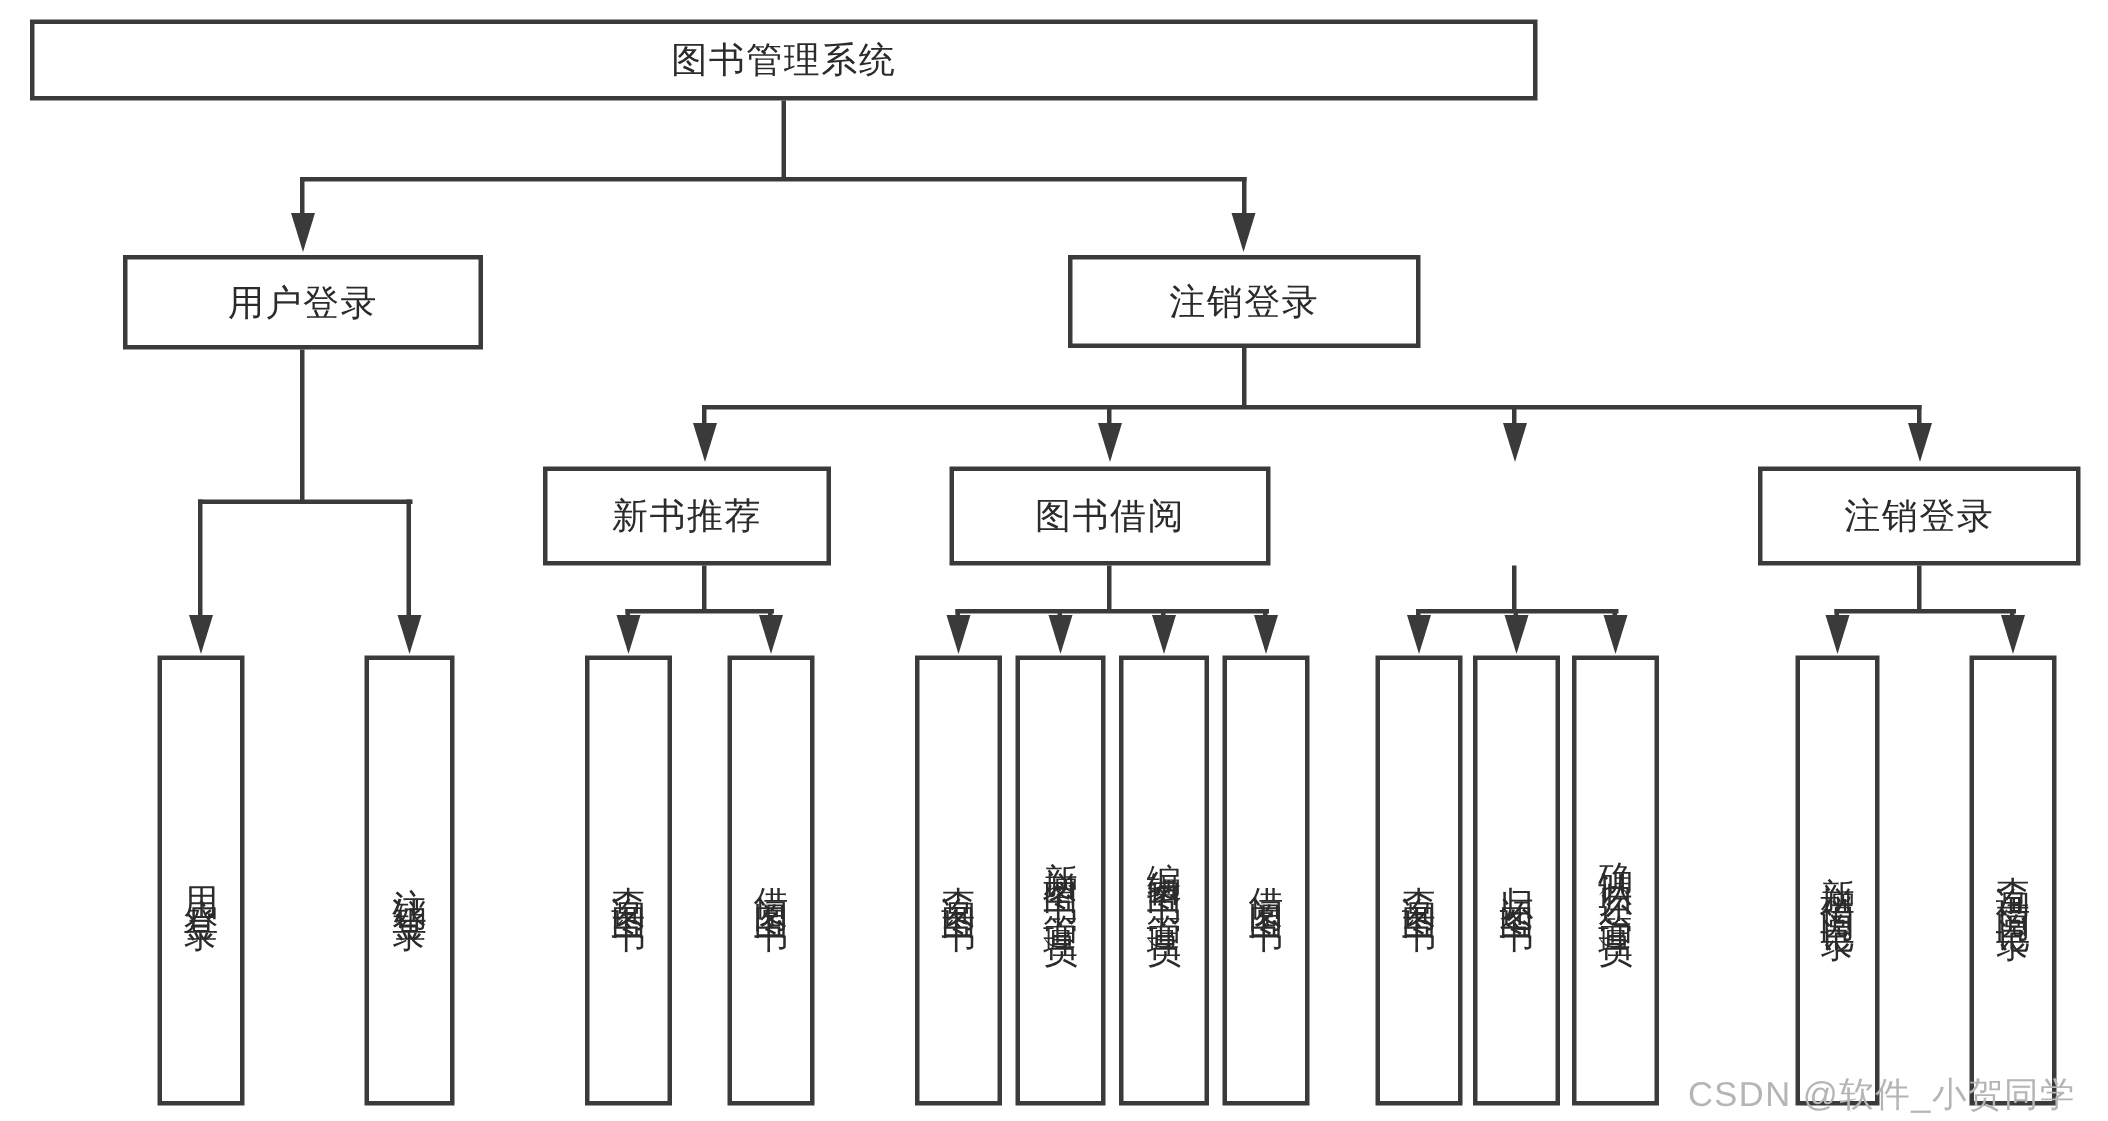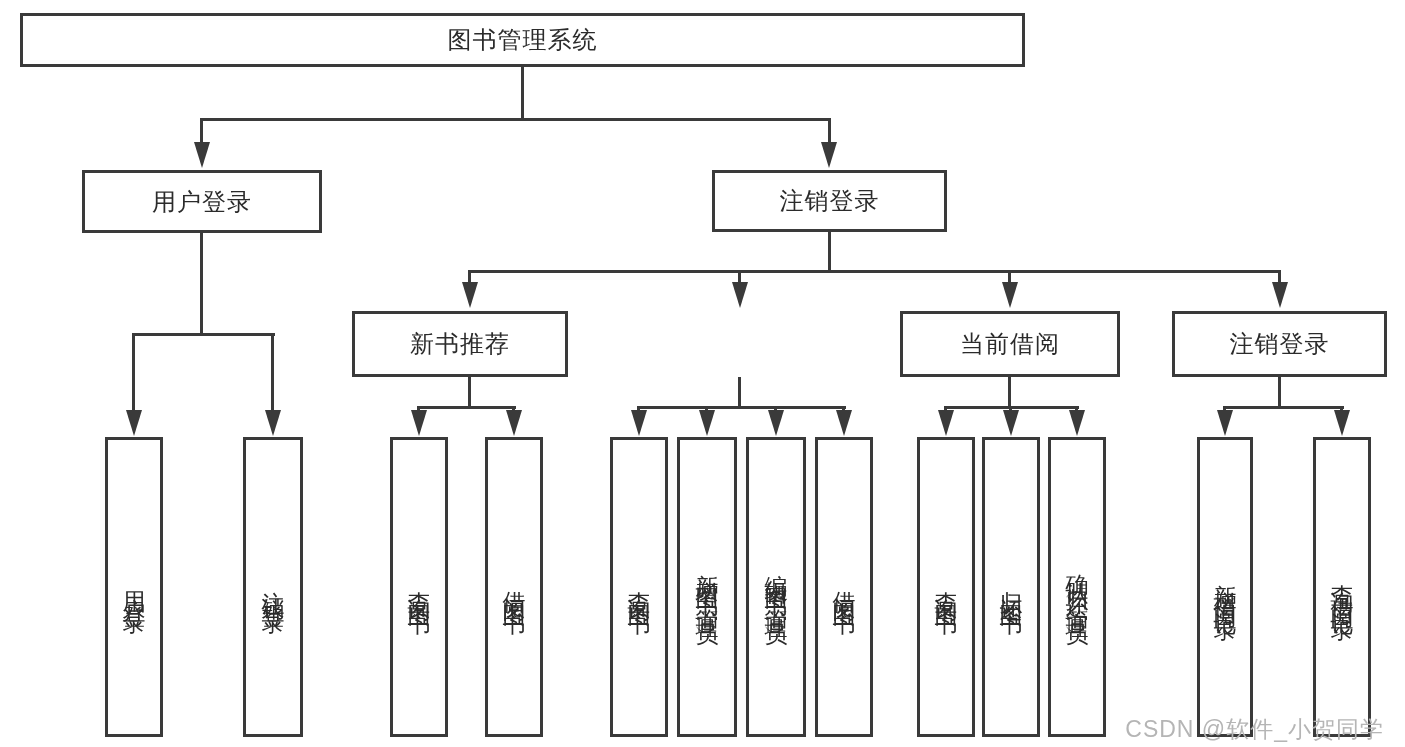--- a/index.html
+++ b/index.html
@@ -88,22 +88,22 @@
   <i class="ln" style="left:468px;top:270px;width:813px;height:3px"></i>
   <i class="ln" style="left:468px;top:270px;width:3px;height:16px"></i>
   <i class="ah" style="left:462px;top:282px"></i>
   <i class="ln" style="left:738px;top:270px;width:3px;height:16px"></i>
   <i class="ah" style="left:732px;top:282px"></i>
   <i class="ln" style="left:1008px;top:270px;width:3px;height:16px"></i>
   <i class="ah" style="left:1002px;top:282px"></i>
   <i class="ln" style="left:1278px;top:270px;width:3px;height:16px"></i>
   <i class="ah" style="left:1272px;top:282px"></i>
 
-  <div class="box" style="left:352px;top:311px;width:216px;height:66px">新书推荐</div>
-  <div class="box" style="left:900px;top:311px;width:220px;height:66px">当前借阅</div>
+  <div class="box" style="left:362px;top:311px;width:192px;height:66px">新书推荐</div>
+  <div class="box" style="left:633px;top:311px;width:214px;height:66px">图书借阅</div>
   <div class="box" style="left:1172px;top:311px;width:215px;height:66px">注销登录</div>
 
   <i class="ln" style="left:468px;top:377px;width:3px;height:31px"></i>
   <i class="ln" style="left:417px;top:406px;width:99px;height:3px"></i>
   <i class="ln" style="left:417px;top:406px;width:3px;height:8px"></i>
   <i class="ah" style="left:411px;top:410px"></i>
   <i class="ln" style="left:512px;top:406px;width:3px;height:8px"></i>
   <i class="ah" style="left:506px;top:410px"></i>
 
   <i class="ln" style="left:738px;top:377px;width:3px;height:31px"></i>

